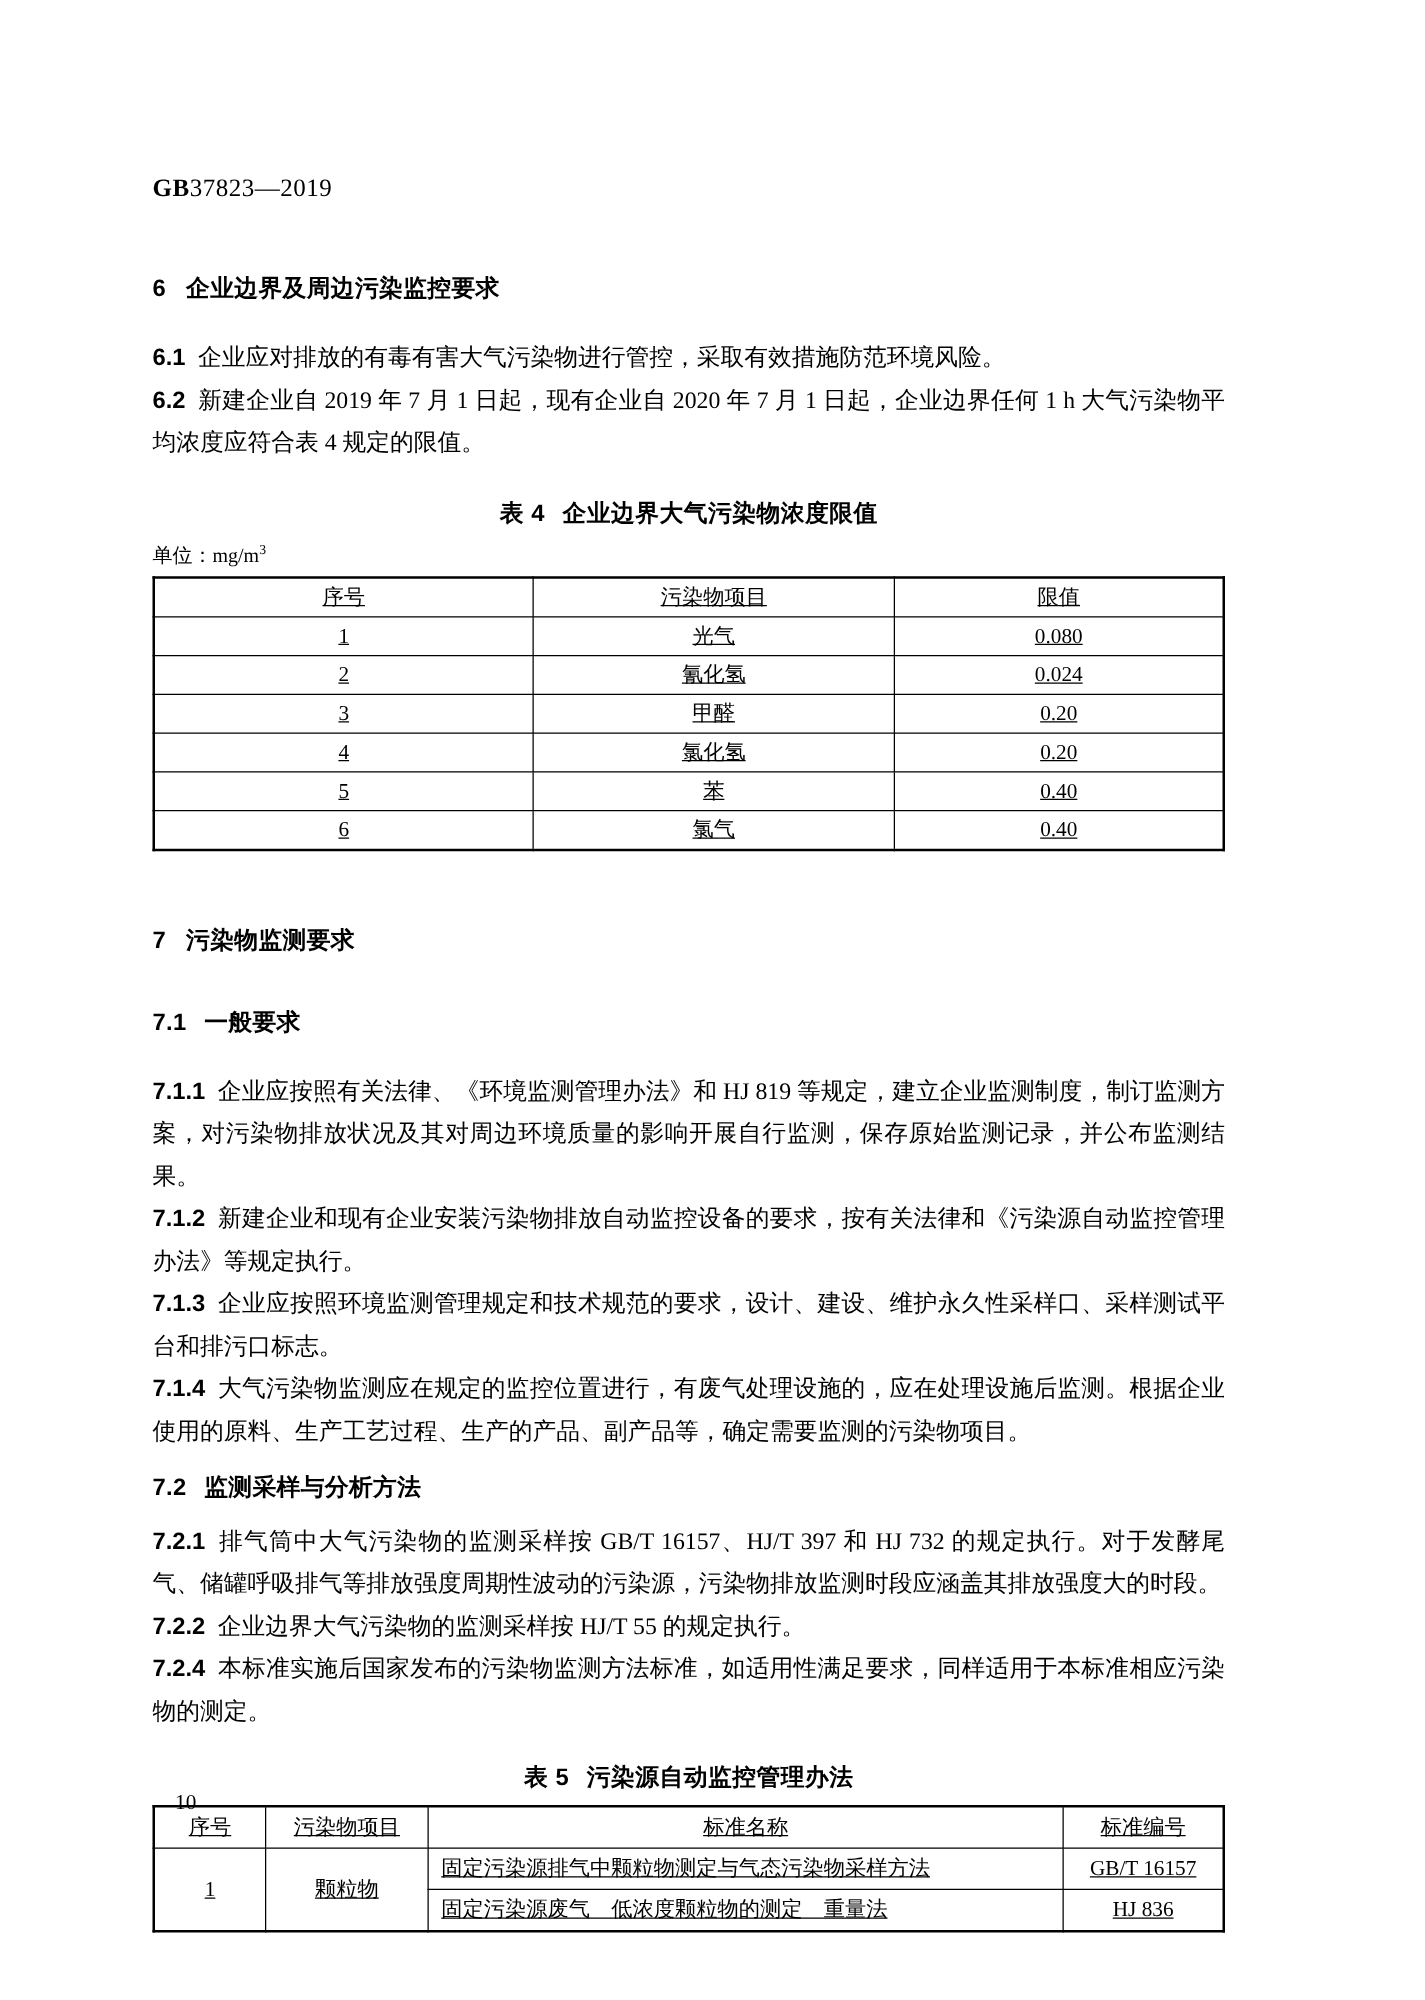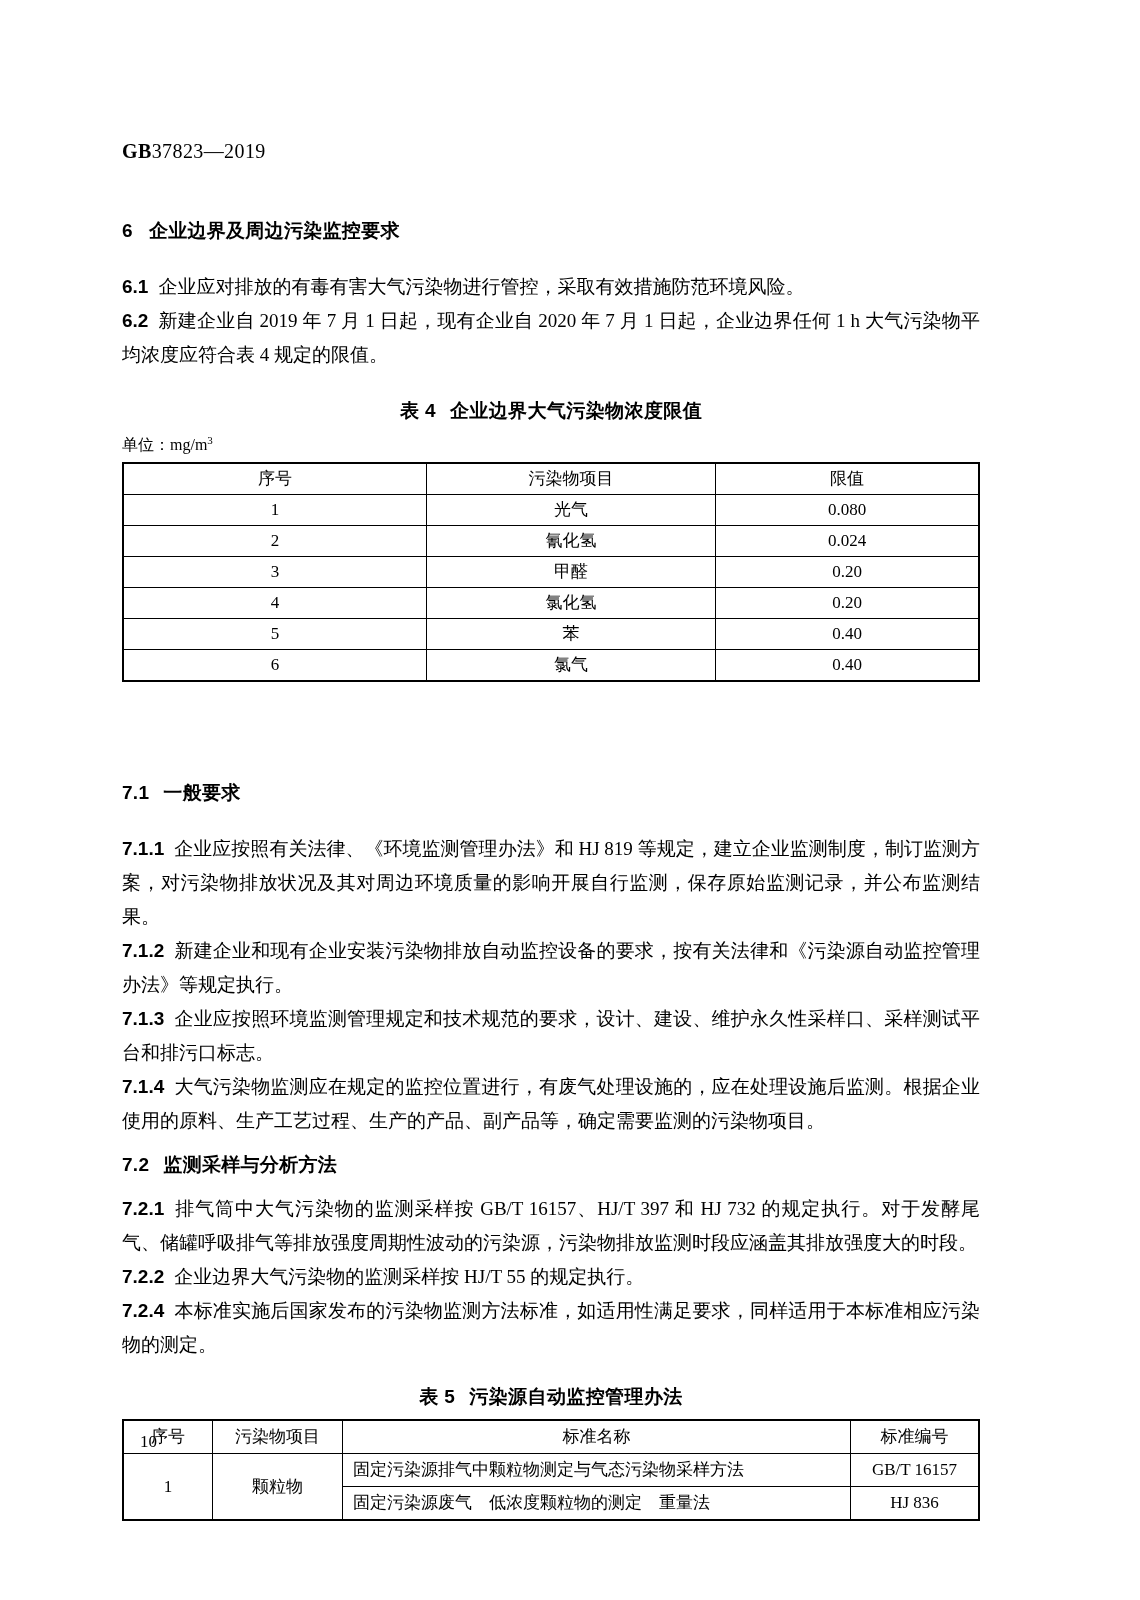--- a/index.html
+++ b/index.html
@@ -96,20 +96,21 @@
     text-align: center;
     vertical-align: middle;
     height: 22px;
   }
   table.doc-tbl.outer-thick {
     border: 2px solid #000;
   }
   table.doc-tbl.outer-thick td,
   table.doc-tbl.outer-thick th {
     border: 1px solid #000;
+    text-decoration: underline;
   }
   .t4 td, .t4 th { height: 24px; line-height: 24px; }
   .t5 td, .t5 th { height: 26px; line-height: 26px; }
   .t5 .left { text-align: left; padding-left: 10px; }
 
   
   .page-num {
     position: absolute;
     left: 140px;
     top: 1432px;
@@ -196,20 +197,23 @@
         <tr>
           <td>6</td>
           <td>氯气</td>
           <td>0.40</td>
         </tr>
       </tbody>
     </table>
 
     <div style="height:58px"></div>
 
+    <div class="h1">
+      <span class="num">7</span><span>污染物监测要求</span>
+    </div>
 
     <div class="spacer-lg"></div>
 
     <div class="h2">
       <span class="num">7.1</span><span>一般要求</span>
     </div>
 
     <div class="spacer-md"></div>
 
     <div class="para">

